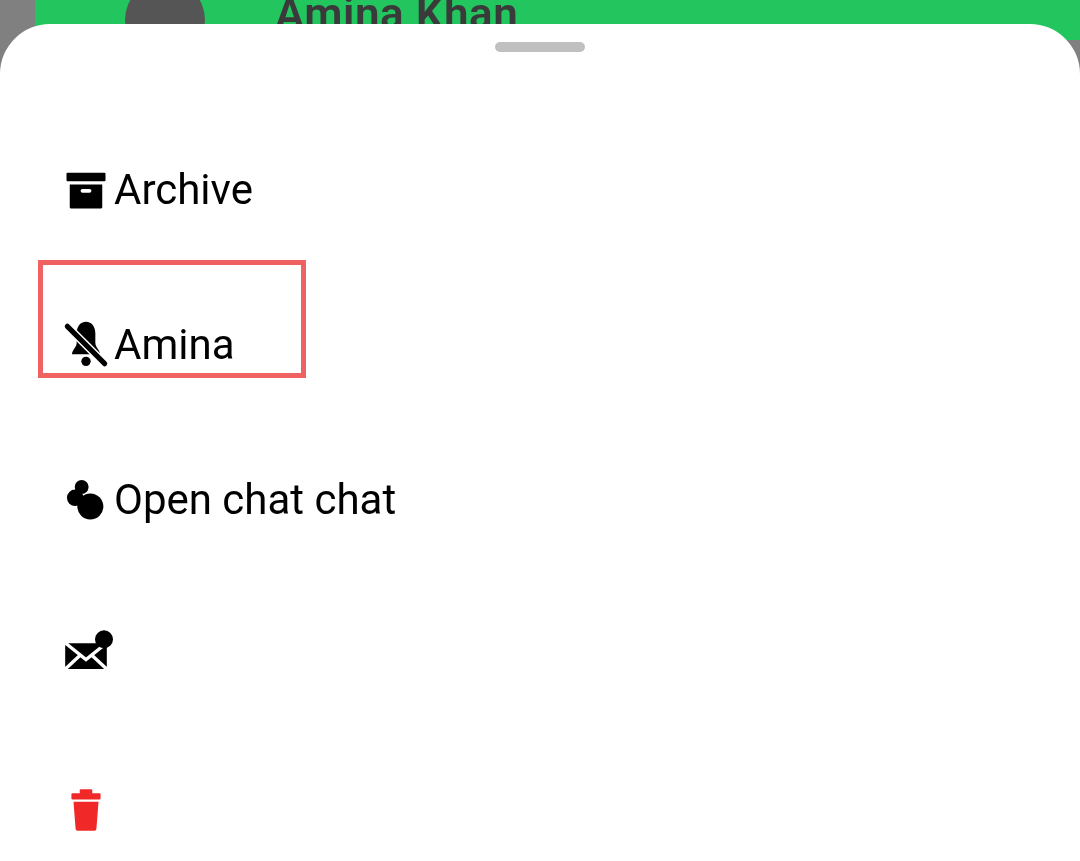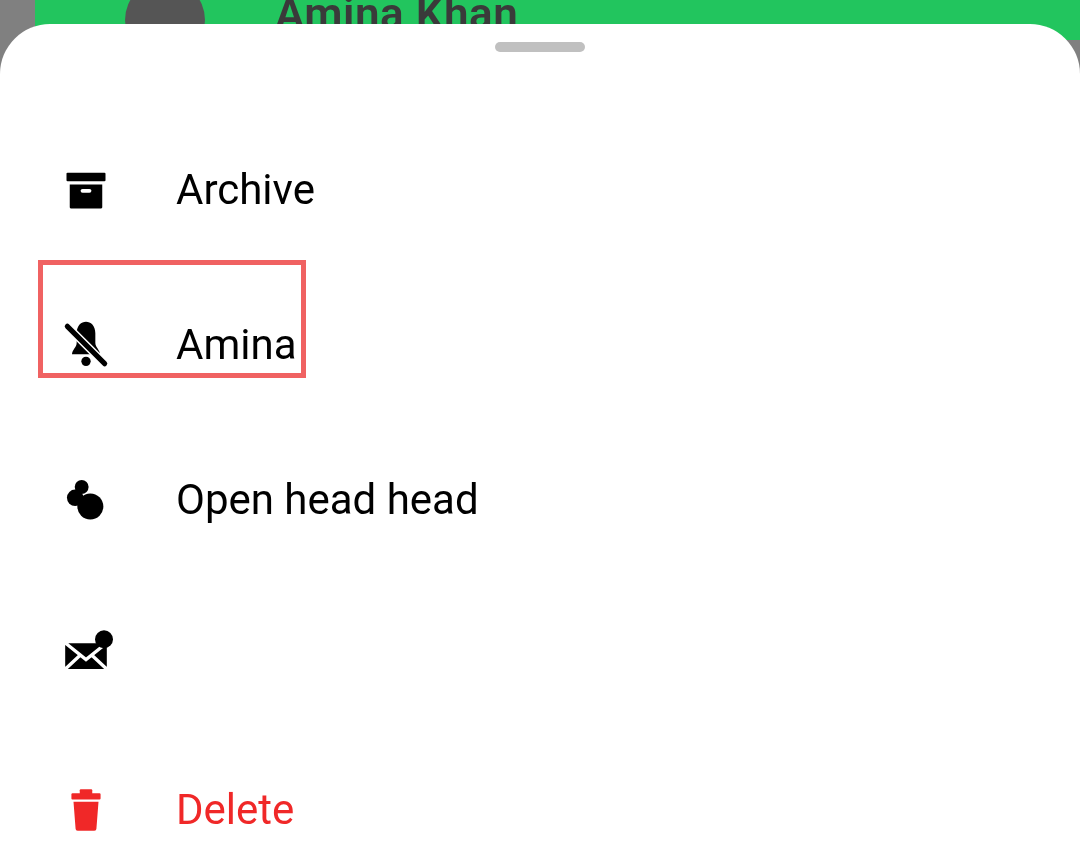--- a/index.html
+++ b/index.html
@@ -75,21 +75,20 @@
     .icon-wrap {
       width: 56px;
       height: 56px;
       display: flex;
       align-items: center;
       justify-content: center;
     }
     .label {
       font-size: 42px;
       color: #000000;
-      margin-left: 62px;
       font-weight: 400;
     }
     .label.danger {
       color: #f02828;
     }
     .highlight-box {
       position: absolute;
       border: 5px solid #f06262;
       pointer-events: none;
     }
@@ -131,21 +130,21 @@
     </div>
 
     <div class="menu-item">
       <span class="icon-wrap">
         <svg viewBox="0 0 24 24" width="52" height="52" fill="#000000">
           <circle cx="10" cy="6" r="3.2"></circle>
           <circle cx="7" cy="11" r="3.8"></circle>
           <circle cx="14" cy="15" r="6"></circle>
         </svg>
       </span>
-      <span class="label">Open head head</span>
+      <span class="label">Open chat chat</span>
     </div>
 
     <div class="menu-item">
       <span class="icon-wrap">
         <svg viewBox="0 0 24 24" width="54" height="54" fill="#000000">
           <path d="M2 6 L12 14 L22 6 L22 19 L2 19 Z"></path>
           <path d="M2 6 L22 6 L12 14 Z" fill="#ffffff"></path>
           <path d="M2 6 L22 6 L12 14 Z" fill="#000000"></path>
           <path d="M2 19 L9 12 L2 6.5 Z" fill="#000000"></path>
           <path d="M22 19 L15 12 L22 6.5 Z" fill="#000000"></path>
@@ -159,19 +158,18 @@
     </div>
 
     <div class="menu-item">
       <span class="icon-wrap">
         <svg viewBox="0 0 24 24" width="50" height="50" fill="#f02828">
           <rect x="5" y="4" width="14" height="3" rx="0.5"></rect>
           <rect x="9" y="2" width="6" height="2.5" rx="0.5"></rect>
           <path d="M6 8 L18 8 L17 21 Q17 22 16 22 L8 22 Q7 22 7 21 Z"></path>
         </svg>
       </span>
-      <span class="label danger">Delete</span>
     </div>
 
   </div>
 </div>
 
 <div class="highlight-box" style="left: 38px; top: 260px; width: 268px; height: 118px; border-color: rgb(240, 98, 98);"></div>
 
 </body></html>

